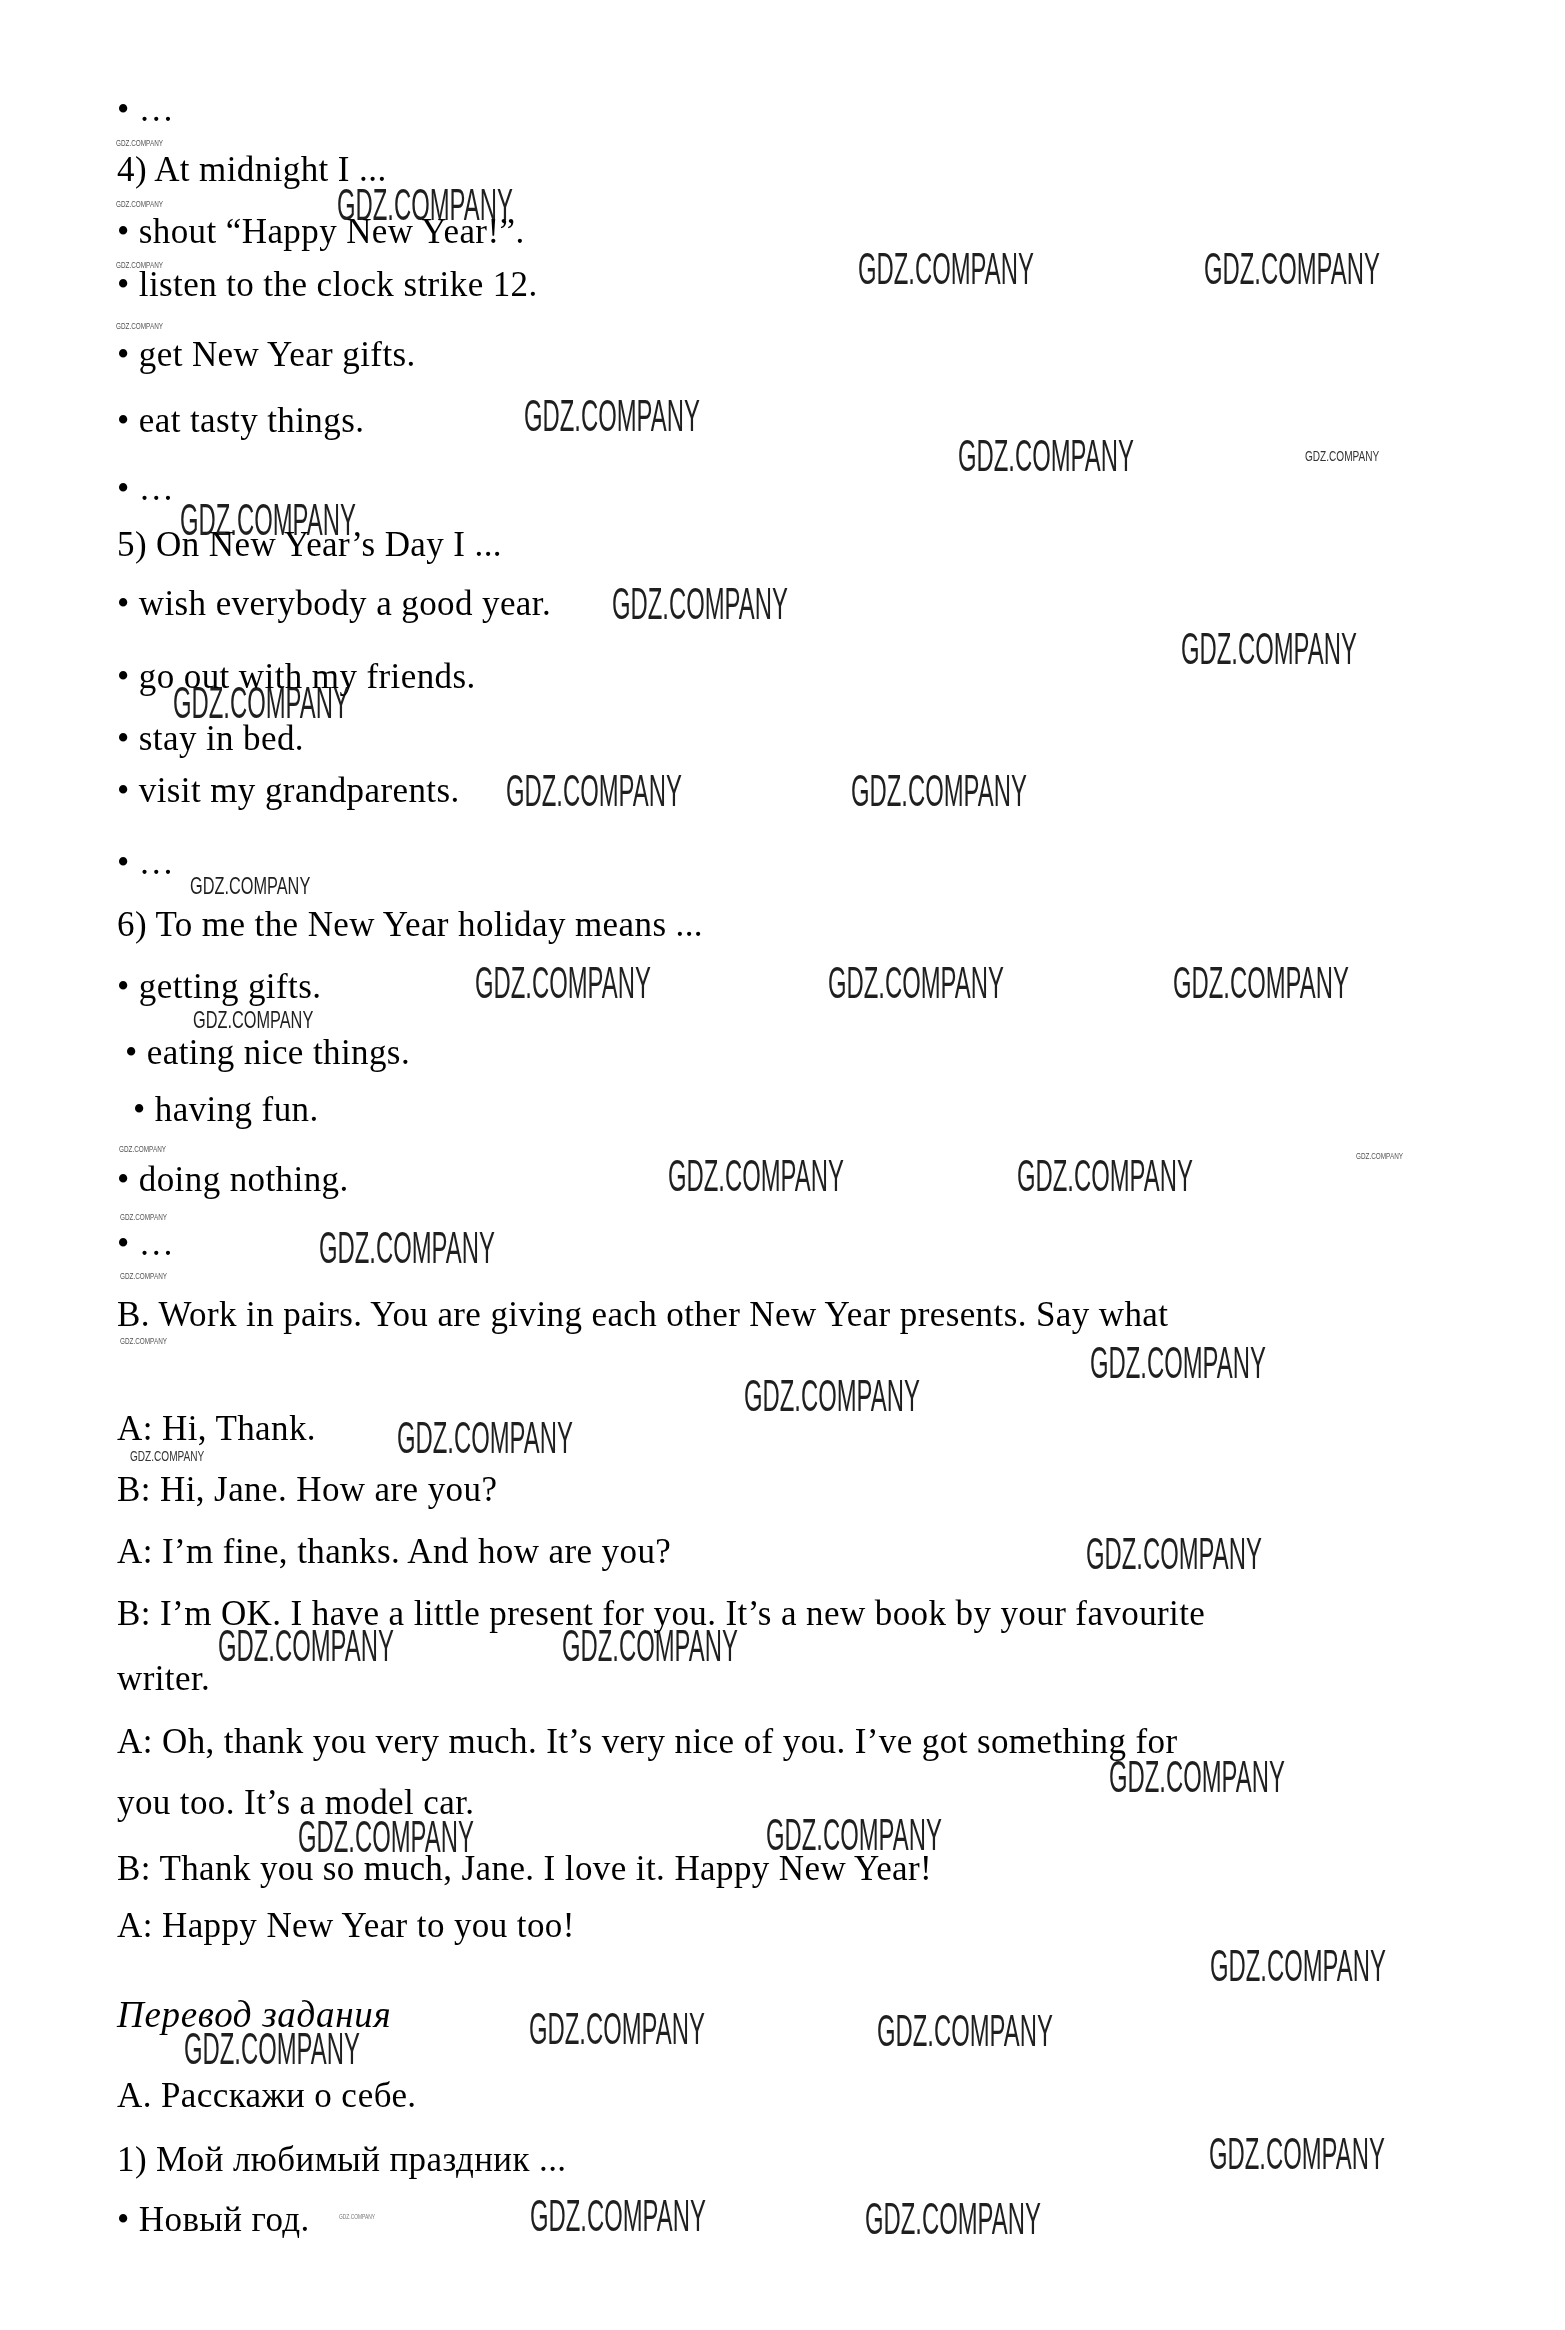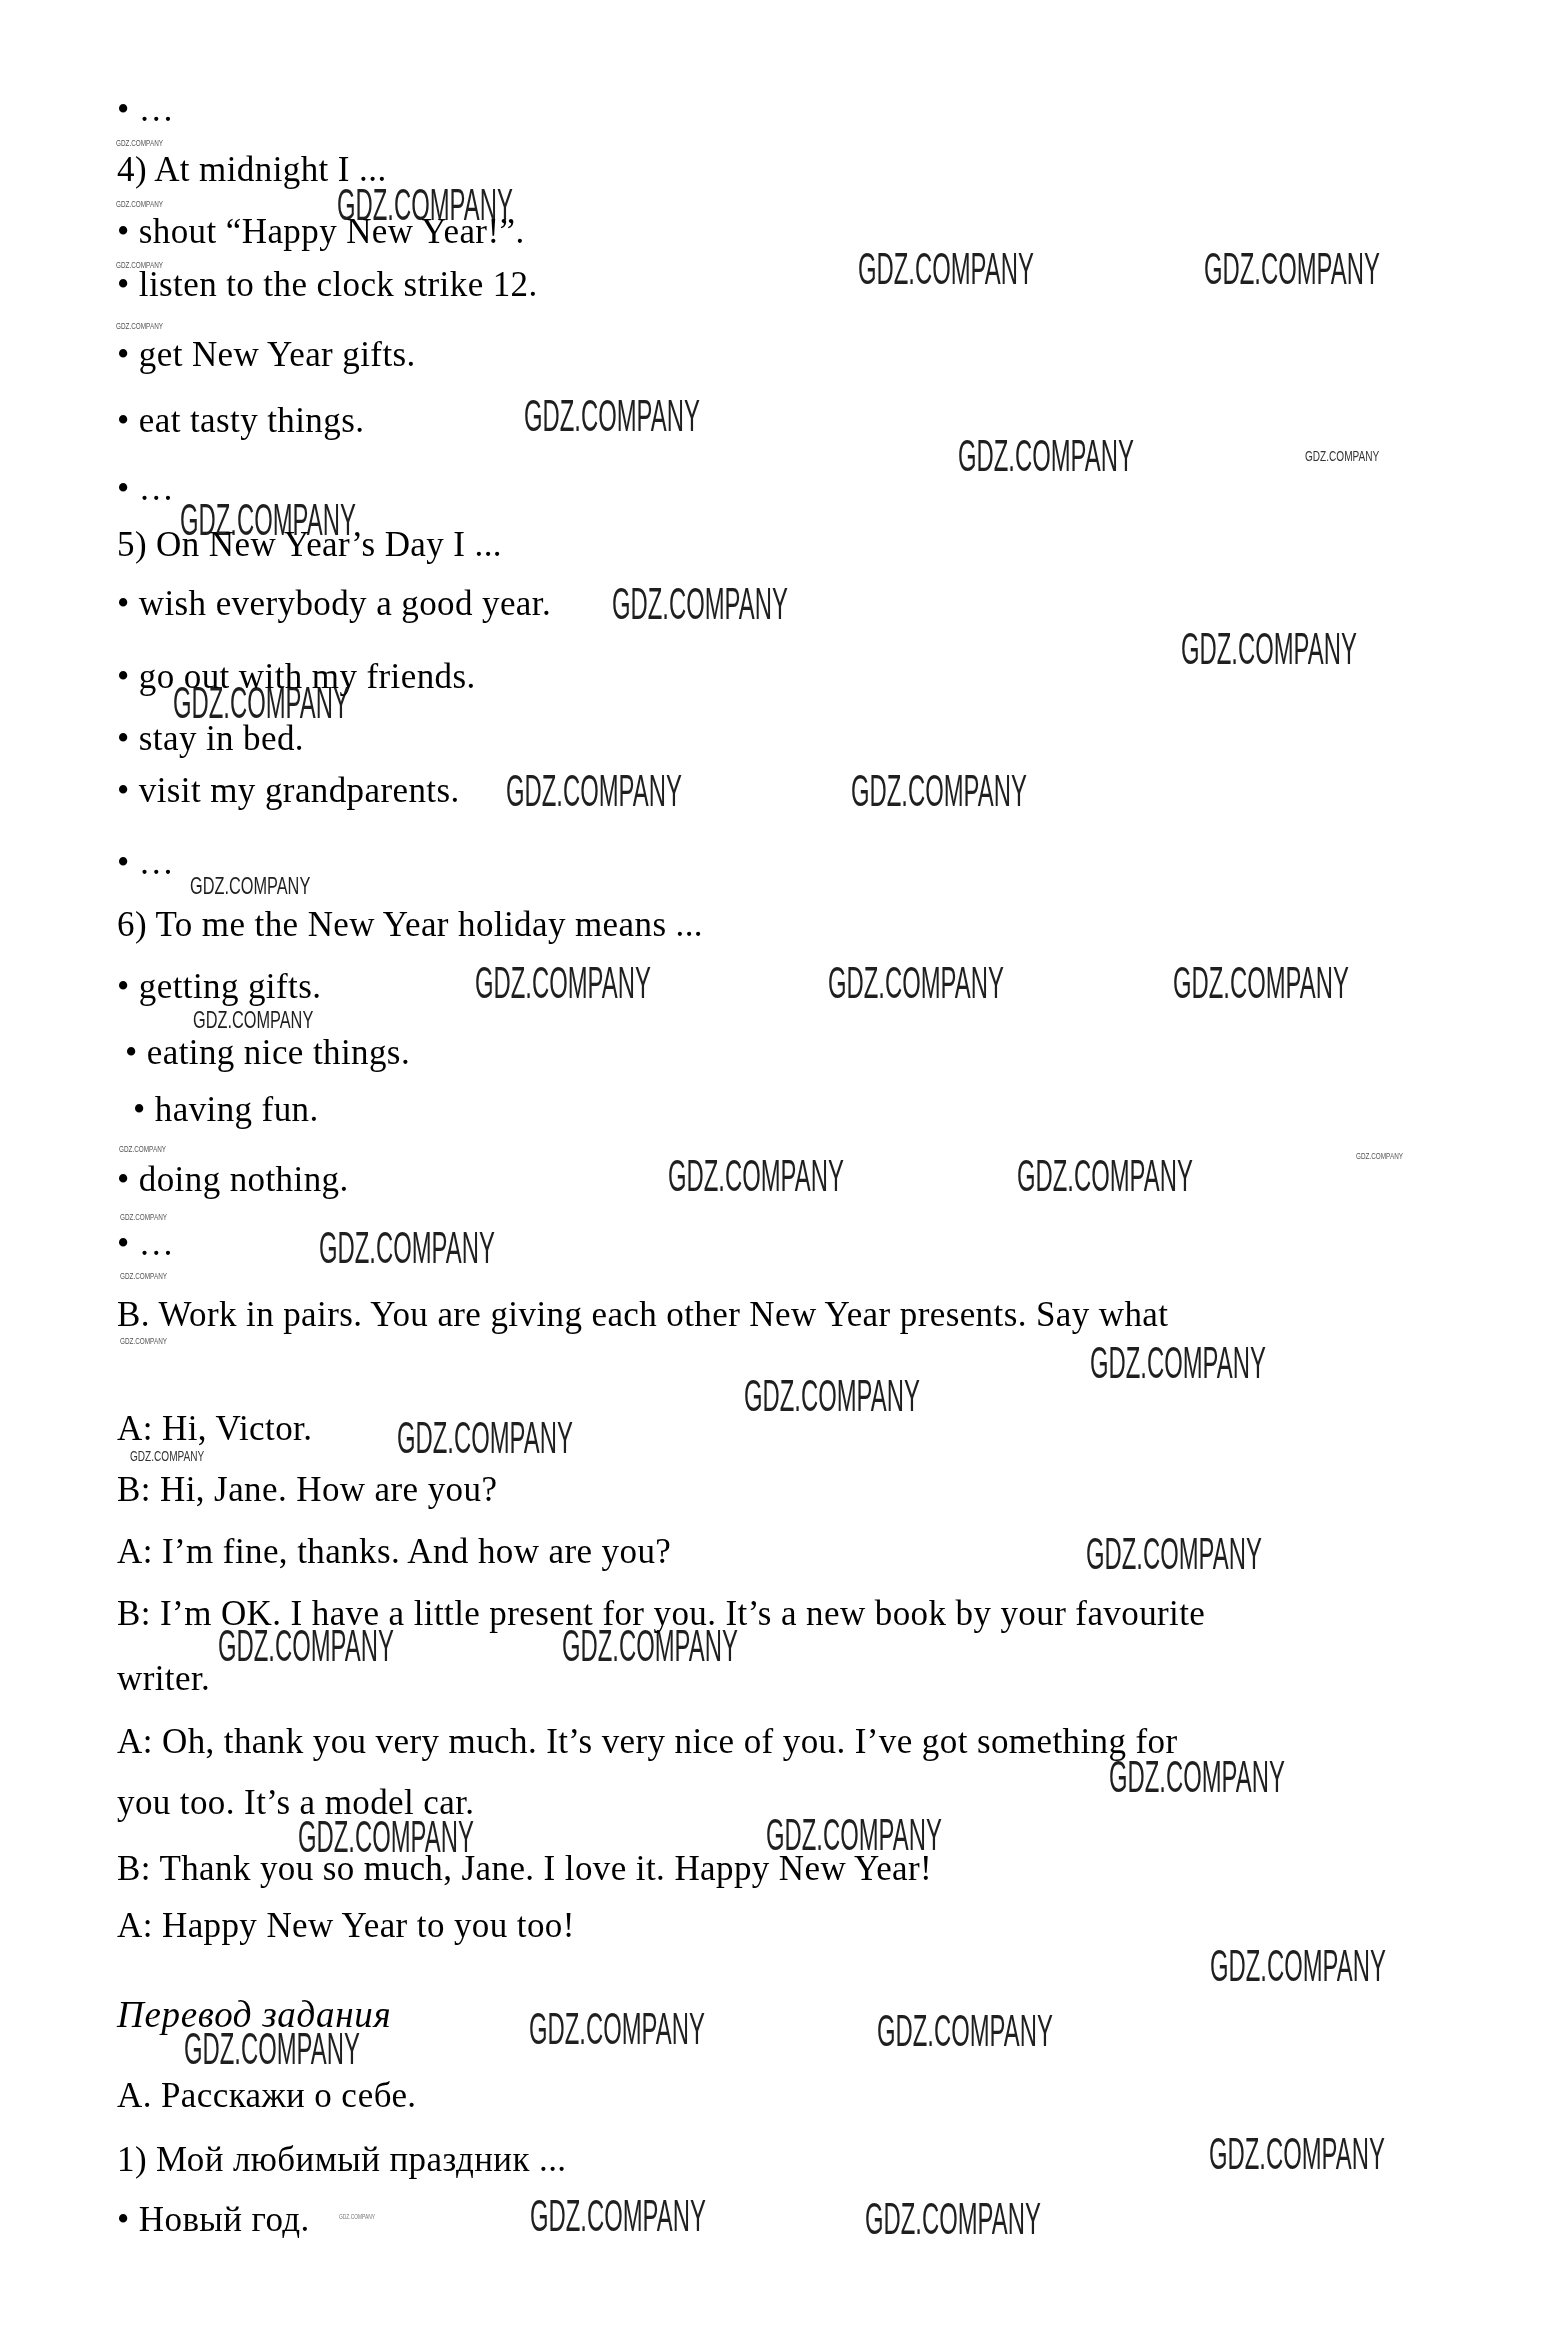--- a/index.html
+++ b/index.html
@@ -109,21 +109,21 @@
       <div class="line" style="top: 720px;">• stay in bed.</div>
       <div class="line" style="top: 772px;">• visit my grandparents.</div>
       <div class="line" style="top: 844px;">• …</div>
       <div class="line" style="top: 906px;">6) To me the New Year holiday means ...</div>
       <div class="line" style="top: 968px;">• getting gifts.</div>
       <div class="line" style="top: 1034px; margin-left: 8px;">• eating nice things.</div>
       <div class="line" style="top: 1091px; margin-left: 16px;">• having fun.</div>
       <div class="line" style="top: 1161px;">• doing nothing.</div>
       <div class="line" style="top: 1225px;">• …</div>
       <div class="line" style="top: 1284px; margin-top: 12px;">B. Work in pairs. You are giving each other New Year presents. Say what</div>
-      <div class="line" style="top: 1410px;">A: Hi, Victor.</div>
+      <div class="line" style="top: 1410px;">A: Hi, Thank.</div>
       <div class="line" style="top: 1471px;">B: Hi, Jane. How are you?</div>
       <div class="line" style="top: 1533px;">A: I’m fine, thanks. And how are you?</div>
       <div class="line" style="top: 1595px;">B: I’m OK. I have a little present for you. It’s a new book by your favourite</div>
       <div class="line" style="top: 1660px;">writer.</div>
       <div class="line" style="top: 1723px;">A: Oh, thank you very much. It’s very nice of you. I’ve got something for</div>
       <div class="line" style="top: 1784px;">you too. It’s a model car.</div>
       <div class="line" style="top: 1850px;">B: Thank you so much, Jane. I love it. Happy New Year!</div>
       <div class="line" style="top: 1907px;">A: Happy New Year to you too!</div>
       <div class="line heading" style="top: 1995px;">Перевод задания</div>
       <div class="line" style="top: 2077px;">А. Расскажи о себе.</div>

